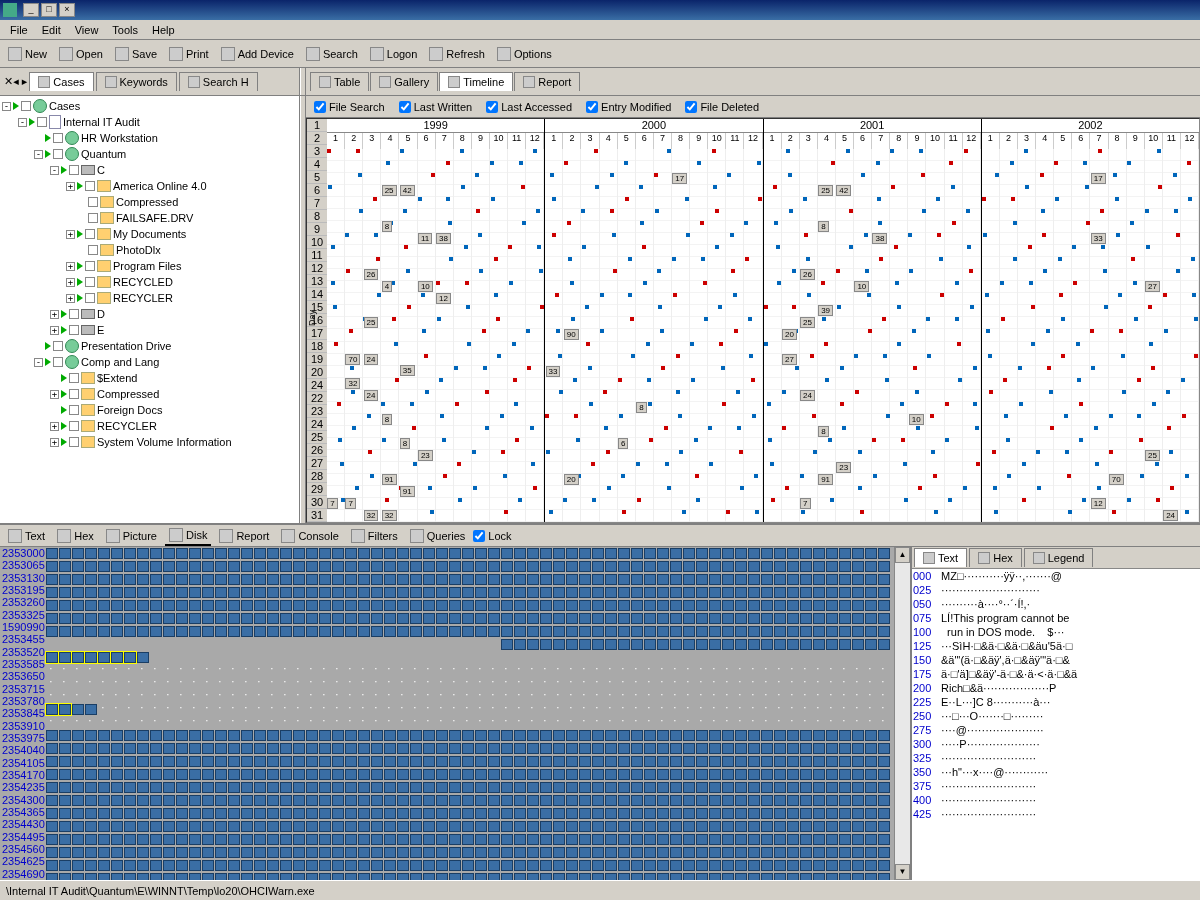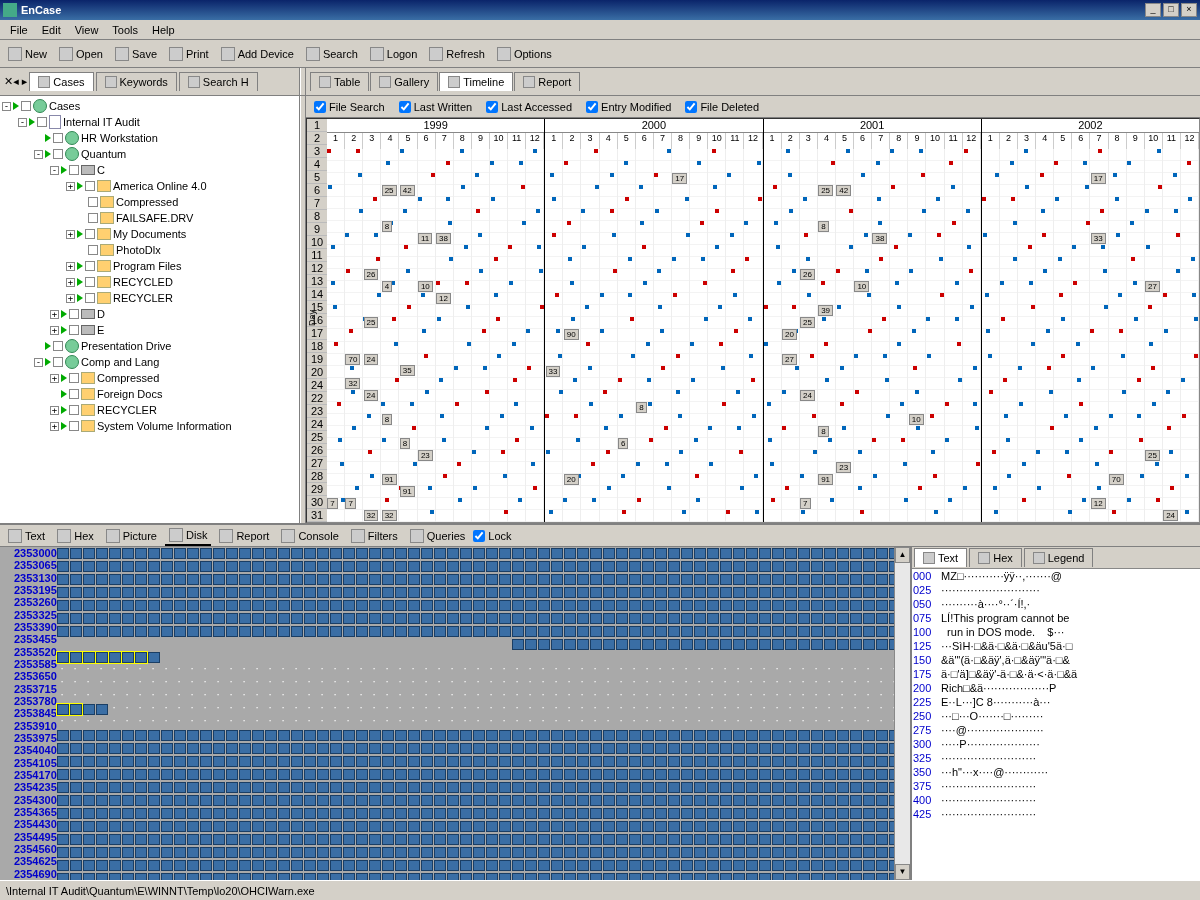--- a/index.html
+++ b/index.html
@@ -52,21 +52,21 @@
 .tl-grid .mcol { flex:1; border-right:1px solid #eee; position:relative;}
 .tl-grid .daygrid{position:absolute;inset:0;display:flex;flex-direction:column;}
 .tl-grid .daygrid div{flex:1;border-bottom:1px solid #f3f3f3;}
 .dot { position:absolute; width:4px; height:4px; }
 .dot.r{background:#c00;} .dot.b{background:#06b;}
 .badge{position:absolute; background:#d4d0c8; border:1px solid #888; font-size:8px; padding:0 2px; line-height:9px;}
 .lowtool { height:22px; display:flex; align-items:center; padding:2px 4px; gap:4px; background:#d4d0c8; border-bottom:1px solid #808080;}
 .lowrow { flex:1; display:flex; min-height:0; background:#a9a9a9;}
 .sectorpane { flex:1; display:flex; overflow:hidden; position:relative;}
 .secaddrs { width:58px; background:#a9a9a9; display:flex; flex-direction:column; font-size:10px; color:#00c; font-family:monospace;}
-.secaddrs div{height:13px;padding-left:14px;font-weight:bold;}
+.secaddrs div{height:13px;padding-left:2px;}
 .secgrid { flex:1; position:relative; }
 .secrow { height:13px; display:flex; gap:0.5px; padding-right:4px;}
 .sec { width:11.5px; height:11.5px; margin:0.5px; }
 .sec.fill { background:#3a6ea5; border:1px solid #1a3e65;}
 .sec.hollow { background:#a9a9a9; }
 .sec.dots { background:#a9a9a9; position:relative;}
 .sec.dots::after{content:"·";color:#fff;position:absolute;left:3px;top:-3px;}
 .scroll { width:16px; background:#d4d0c8; border-left:1px solid #888; display:flex; flex-direction:column;}
 .scroll .arr{height:16px;background:#d4d0c8;border:1px solid #888;text-align:center;font-size:8px;line-height:14px;}
 .scroll .track{flex:1;background:#e8e8e8;}
@@ -76,21 +76,20 @@
 .texview .ln{display:flex;height:14px;white-space:pre;}
 .texview .ln .off{width:28px;color:#00c;}
 .status { height:20px; background:#d4d0c8; border-top:1px solid #fff; padding:2px 6px; display:flex; align-items:center;}
 .tl-sep{width:6px;background:#d4d0c8;border-left:1px solid #fff;border-right:1px solid #808080;}
 </style>
 </head>
 <body>
 
 <div class="title-bar">
   <div class="icon"></div>
-  <div class="title">EnCase</div>
   <div class="wbtn">_</div>
   <div class="wbtn">□</div>
   <div class="wbtn">×</div>
 </div>
 
 <div class="menu-bar" id="menubar">
     <span>File</span>
     <span>Edit</span>
     <span>View</span>
     <span>Tools</span>
@@ -269,20 +268,27 @@
         <span>Presentation Drive</span>
       </div>
       <div class="node" style="padding-left: 32px;">
         <span class="exp">-</span>
         <span class="tri"></span>
         <span class="cb"></span>
         <span class="special"></span>
         <span>Comp and Lang</span>
       </div>
       <div class="node" style="padding-left: 48px;">
+        <span class="blank"></span>
+        <span class="tri"></span>
+        <span class="cb"></span>
+        <span class="fico"></span>
+        <span>$Extend</span>
+      </div>
+      <div class="node" style="padding-left: 48px;">
         <span class="exp">+</span>
         <span class="tri"></span>
         <span class="cb"></span>
         <span class="fico"></span>
         <span>Compressed</span>
       </div>
       <div class="node" style="padding-left: 48px;">
         <span class="blank"></span>
         <span class="tri"></span>
         <span class="cb"></span>
@@ -2682,21 +2688,21 @@
 
 <div class="lowrow">
   <div class="sectorpane">
     <div class="secaddrs" id="secaddrs">
         <div>2353000</div>
         <div>2353065</div>
         <div>2353130</div>
         <div>2353195</div>
         <div>2353260</div>
         <div>2353325</div>
-        <div>2353390</div>
+        <div>1590990</div>
         <div>2353455</div>
         <div>2353520</div>
         <div>2353585</div>
         <div>2353650</div>
         <div>2353715</div>
         <div>2353780</div>
         <div>2353845</div>
         <div>2353910</div>
         <div>2353975</div>
         <div>2354040</div>

